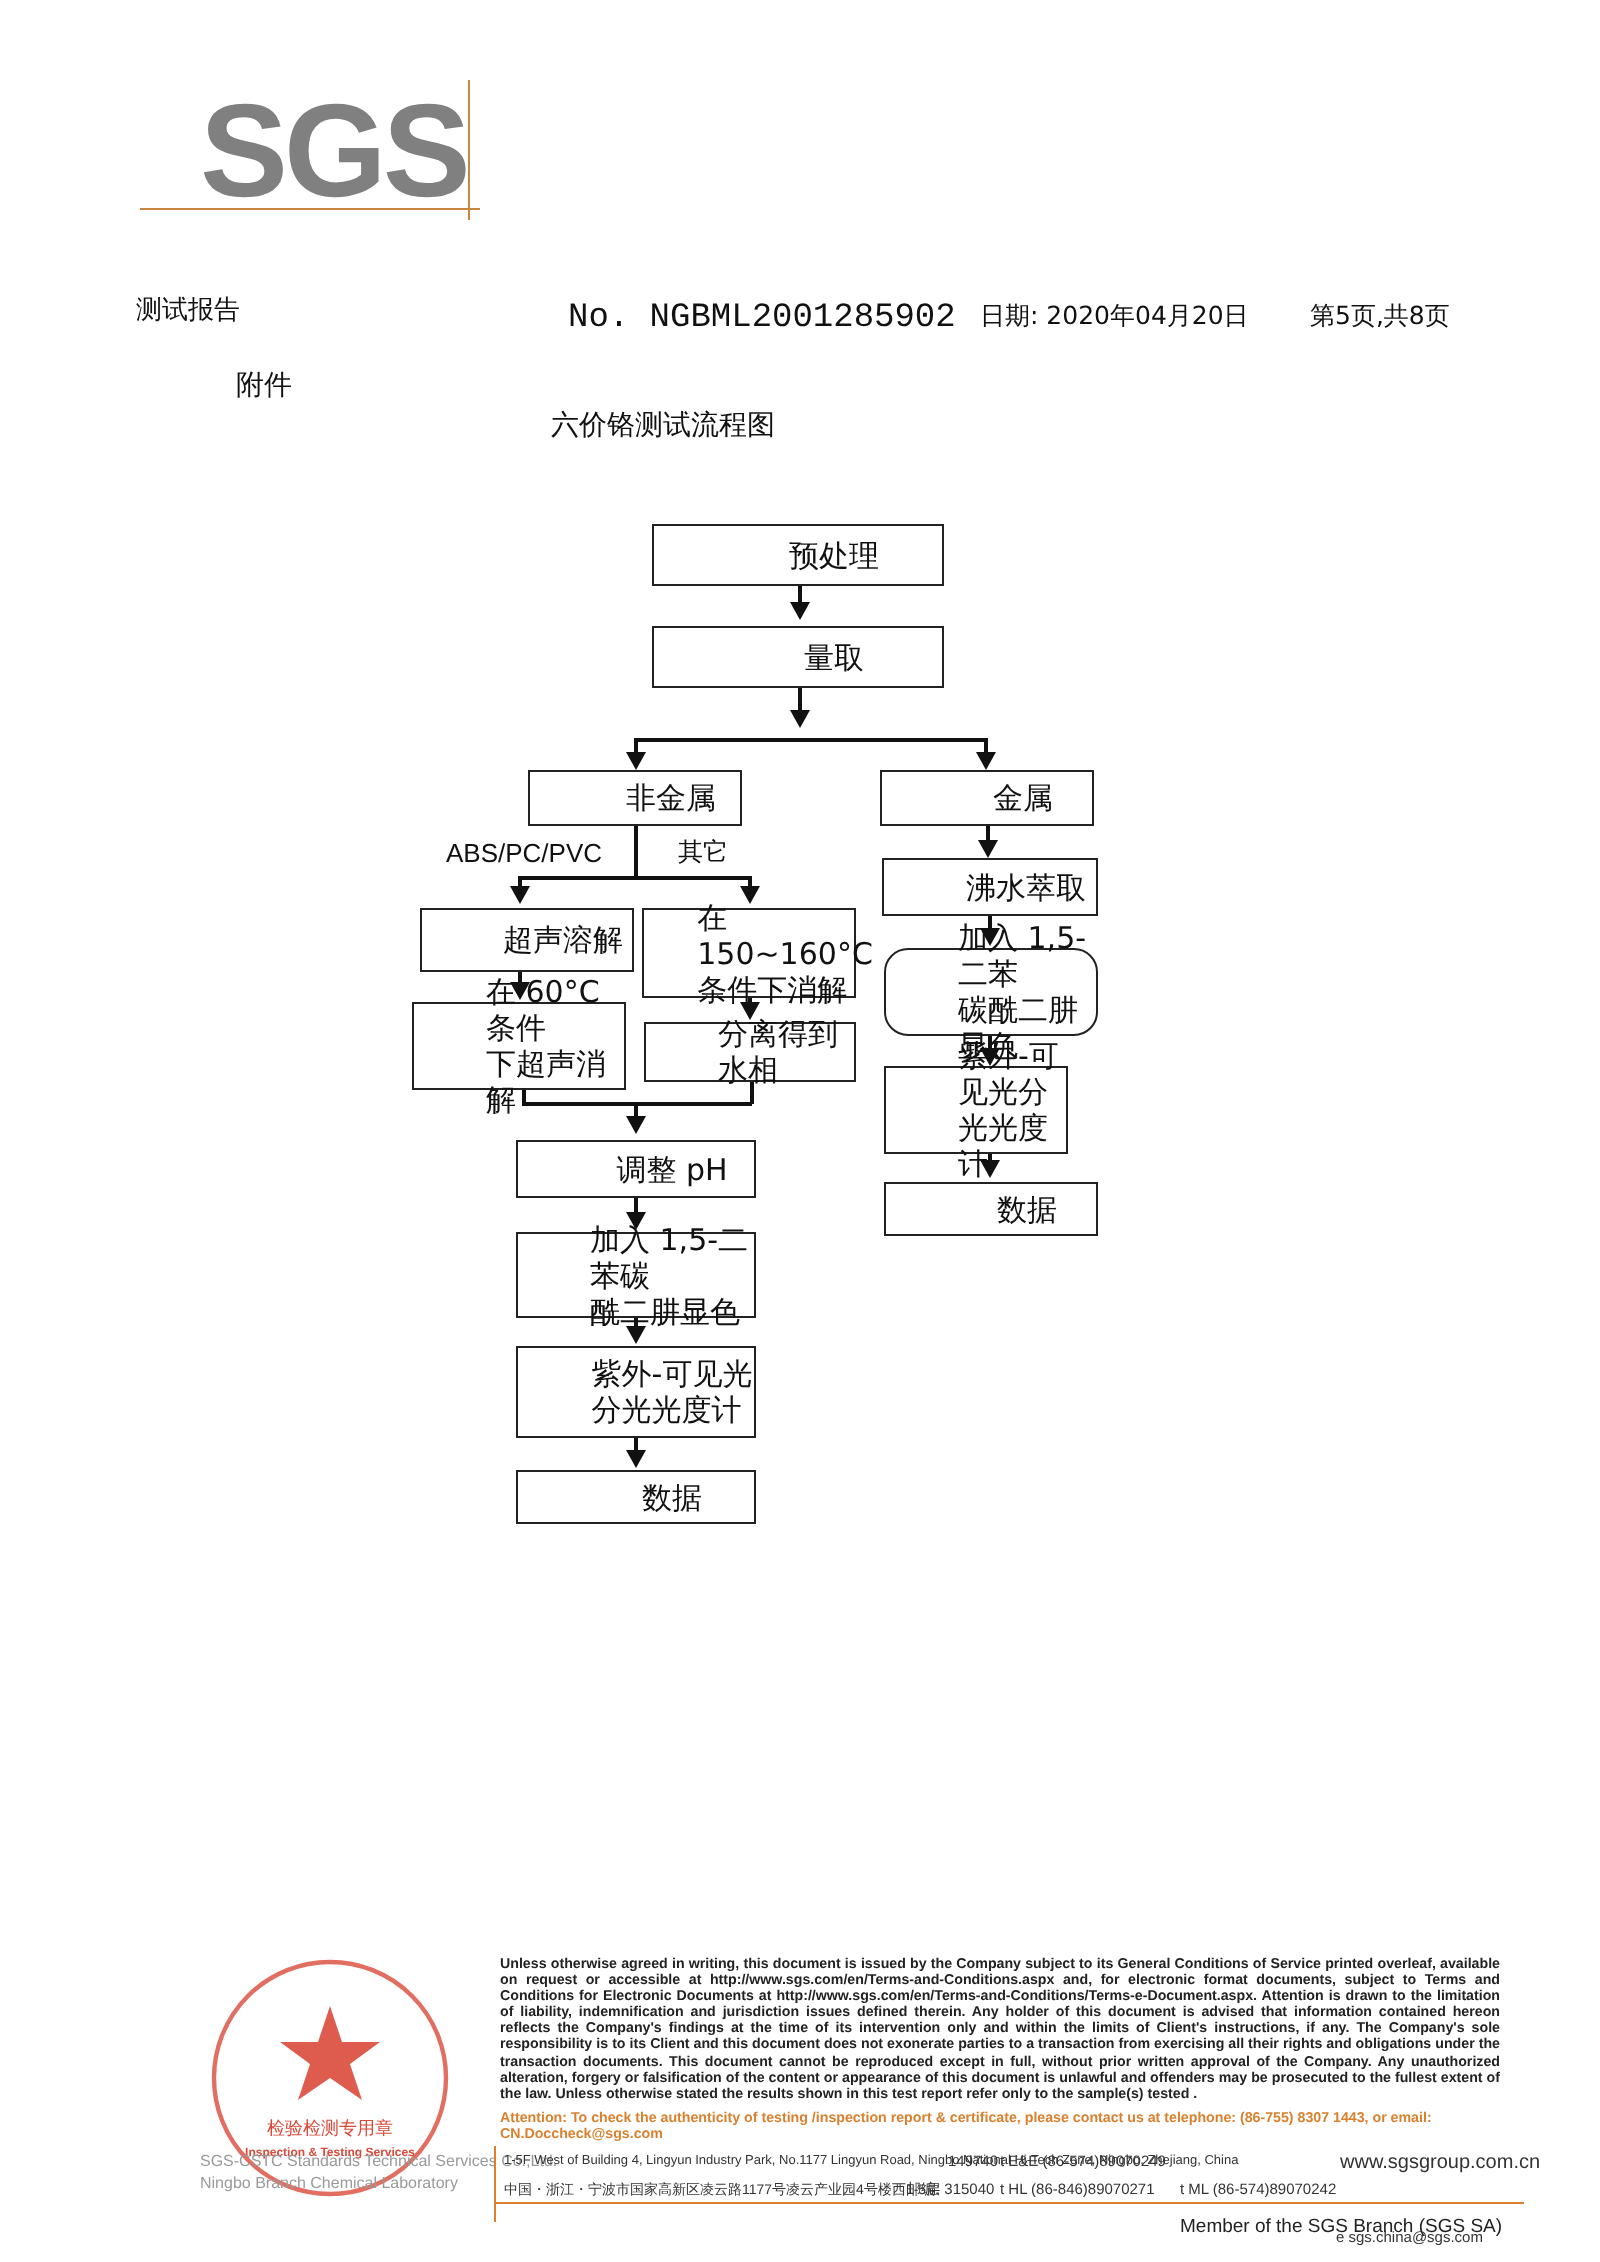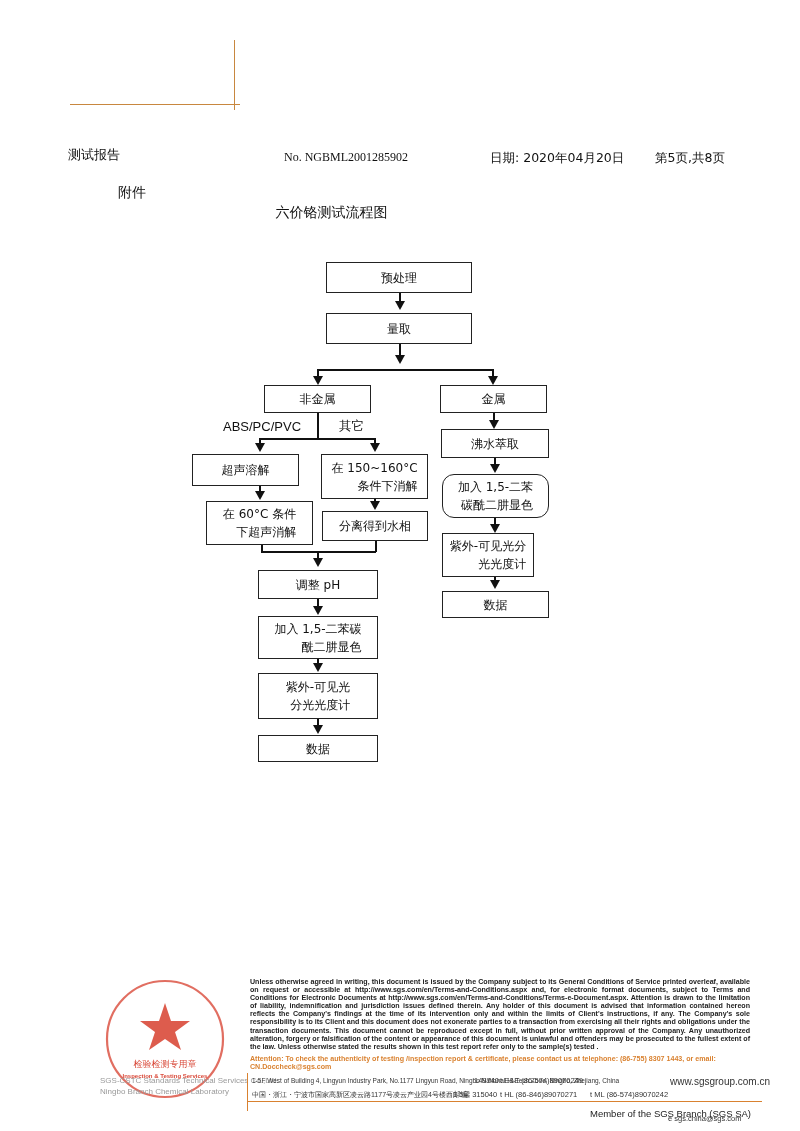--- a/index.html
+++ b/index.html
@@ -3,42 +3,43 @@
 <meta charset="utf-8">
 <style>
   html,body{margin:0;padding:0;background:#fff;}
   body{width:800px;height:1131px;position:relative;overflow:hidden;font-family:"DejaVu Sans","Liberation Sans",sans-serif;color:#111;}
   .abs{position:absolute;}
   .logo{left:70px;top:40px;width:170px;height:70px;}
   .logo-text{position:absolute;left:30px;top:2px;font-family:"Liberation Sans",sans-serif;font-weight:bold;font-size:66px;letter-spacing:-2px;color:#808080;line-height:66px;}
   .logo-hline{position:absolute;left:0;top:64px;width:170px;height:1px;background:#c8873f;}
   .logo-vline{position:absolute;left:164px;top:0;width:1px;height:70px;background:#c8873f;}
   .hdr-title{left:68px;top:146px;font-size:13px;}
-  .hdr-no{left:284px;top:150px;font-family:Liberation Serif, serif;font-size:12px;}
+  .hdr-no{left:284px;top:150px;font-family:Liberation Mono, monospace;font-size:17px;}
   .hdr-date{left:490px;top:150px;font-size:12.5px;}
   .hdr-page{left:655px;top:150px;font-size:12.5px;}
   .annex{left:118px;top:184px;font-size:14px;}
   .chart-title{left:0;width:663px;text-align:center;top:204px;font-size:14px;}
-  .box{position:absolute;border:1.3px solid #222;background:#fff;display:flex;align-items:center;justify-content:center;text-align:right;font-size:12px;line-height:18px;box-sizing:border-box;white-space:pre-line;}
+  .box{position:absolute;border:1.3px solid #222;background:#fff;display:flex;align-items:center;justify-content:center;text-align:left;font-size:15px;line-height:18px;box-sizing:border-box;white-space:pre-line;padding-left:36px;}
   .line{position:absolute;background:#111;}
   .arrow{position:absolute;width:0;height:0;border-left:5px solid transparent;border-right:5px solid transparent;border-top:9px solid #111;}
   .lbl{position:absolute;font-size:12.5px;}
   .lbl-latin{font-family:"Liberation Sans",sans-serif;font-size:13px;}
   .footer-text{left:250px;top:978px;width:500px;font-family:"Liberation Sans",sans-serif;font-size:7.1px;line-height:8.1px;text-align:justify;color:#222;font-weight:bold;}
   .attn{left:250px;top:1055px;width:510px;font-family:"Liberation Sans",sans-serif;font-size:7.1px;line-height:8.2px;color:#d9812f;font-weight:bold;}
   .addr{font-family:"Liberation Sans",sans-serif;font-size:6.5px;color:#333;}
   .orange-line{background:#d9812f;}
   .seal{left:100px;top:975px;width:130px;height:128px;}
   .seal-company{left:100px;top:1076px;font-family:"Liberation Sans",sans-serif;font-size:8px;color:#9a9a9a;}
   .member{left:590px;top:1108px;font-family:"Liberation Sans",sans-serif;font-size:9.5px;color:#222;}
 </style>
 </head>
 <body>
 
 <div class="abs logo">
+  <div class="logo-text">SGS</div>
   <div class="logo-hline"></div>
   <div class="logo-vline"></div>
 </div>
 
 <div class="abs hdr-title">测试报告</div>
 <div class="abs hdr-no">No. NGBML2001285902</div>
 <div class="abs hdr-date">日期: 2020年04月20日</div>
 <div class="abs hdr-page">第5页,共8页</div>
 <div class="abs annex">附件</div>
 <div class="abs chart-title">六价铬测试流程图</div>
@@ -63,21 +64,21 @@
 
   <div class="line" style="left:317px;top:413px;width:1.5px;height:25px;"></div>
   <div class="lbl lbl-latin" style="left:223px;top:419px;">ABS/PC/PVC</div>
   <div class="lbl" style="left:339px;top:418px;">其它</div>
   <div class="line" style="left:259px;top:438px;width:116px;height:1.5px;"></div>
   <div class="line" style="left:259px;top:438px;width:1.5px;height:6px;"></div>
   <div class="arrow" style="left:255px;top:443px;"></div>
   <div class="line" style="left:374px;top:438px;width:1.5px;height:6px;"></div>
   <div class="arrow" style="left:370px;top:443px;"></div>
 
-  <div class="box" style="left:192px;top:454px;width:107px;height:32px;">超声溶解</div>
+  <div class="box" style="left:210px;top:454px;width:107px;height:32px;">超声溶解</div>
   <div class="box" style="left:321px;top:454px;width:107px;height:45px;">在 150~160°C
 条件下消解</div>
 
   <div class="line" style="left:259px;top:486px;width:1.5px;height:7px;"></div>
   <div class="arrow" style="left:255px;top:491px;"></div>
   <div class="line" style="left:374px;top:499px;width:1.5px;height:4px;"></div>
   <div class="arrow" style="left:370px;top:501px;"></div>
 
   <div class="box" style="left:206px;top:501px;width:107px;height:44px;">在 60°C 条件
 下超声消解</div>

